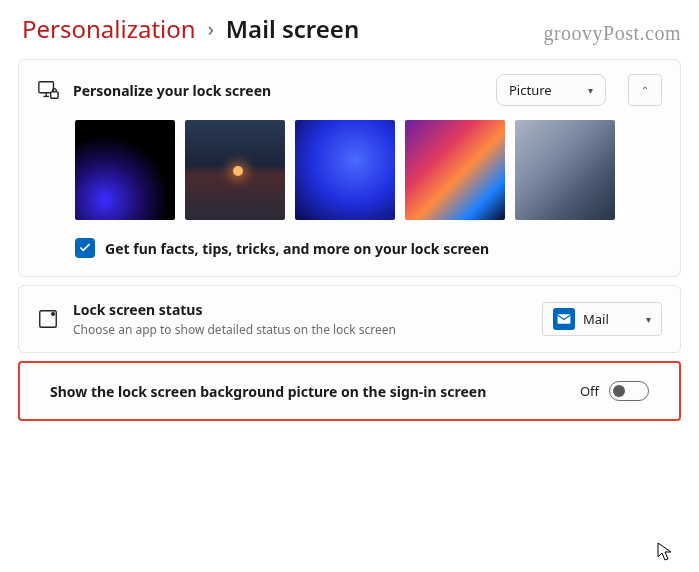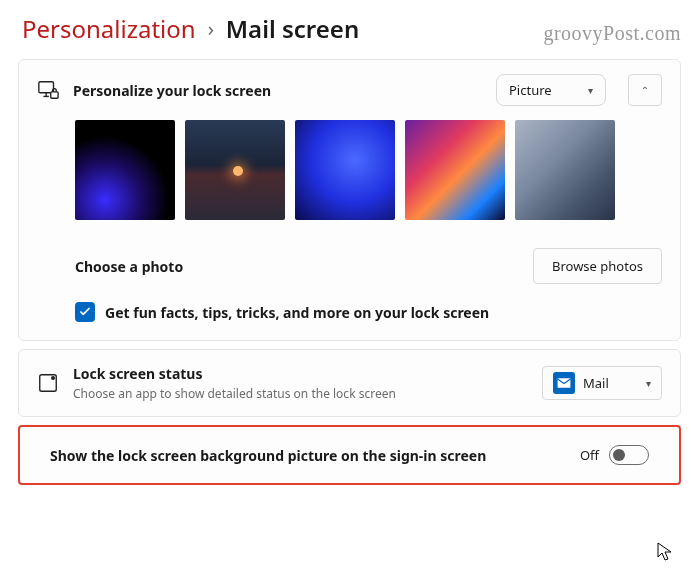--- a/index.html
+++ b/index.html
@@ -190,24 +190,20 @@
 
   <div class="section-inner">
     <div class="thumbs">
       <div class="thumb t1"></div>
       <div class="thumb t2"></div>
       <div class="thumb t3"></div>
       <div class="thumb t4"></div>
       <div class="thumb t5"></div>
     </div>
 
-    <div class="choose-row">
-      <div class="row-title">Choose a photo</div>
-      <div class="browse-btn">Browse photos</div>
-    </div>
 
     <div class="check-row">
       <div class="check">
         <svg width="14" height="14" viewBox="0 0 24 24">
             <path d="M5 12l4 4 10-10" stroke="#fff" stroke-width="3" fill="none" stroke-linecap="round" stroke-linejoin="round"></path>
           </svg>
       </div>
       <div class="row-title">Get fun facts, tips, tricks, and more on your lock screen</div>
     </div>
   </div>

